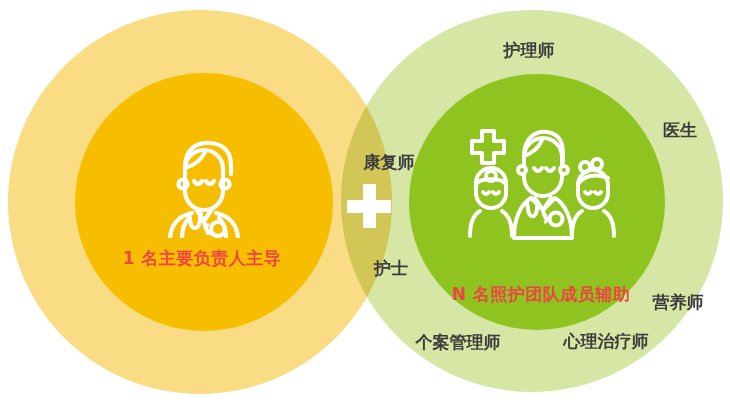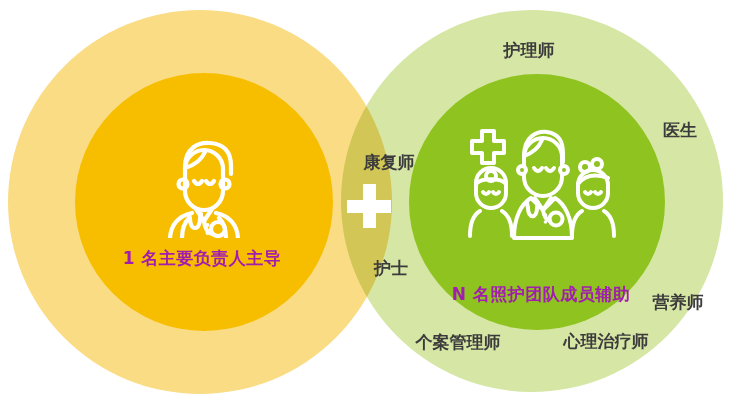--- a/index.html
+++ b/index.html
@@ -9,21 +9,21 @@
     font-family:"DejaVu Sans","Liberation Sans",sans-serif;
   }
   .circle{position:absolute;border-radius:50%;}
   .left-outer{left:8px;top:10px;width:384px;height:384px;background:#FADC85;}
   .right-outer{left:341px;top:10px;width:382px;height:382px;background:#D6E6A4;mix-blend-mode:multiply;}
   .left-inner{left:75px;top:73px;width:258px;height:258px;background:#F7BE00;}
   .right-inner{left:409px;top:74px;width:256px;height:256px;background:#8FC31F;}
 
   .caption{
     position:absolute;width:240px;text-align:center;
-    color:#a21caf;font-size:17px;font-weight:bold;letter-spacing:.5px;
+    color:#ef4444;font-size:17px;font-weight:bold;letter-spacing:.5px;
     white-space:nowrap;
   }
   .caption-left{left:82px;top:247px;}
   .caption-right{left:421px;top:247px;margin-top:36px;}
 
   .role-label{
     position:absolute;transform:translateX(-50%);
     color:#3B3B3B;font-size:17px;font-weight:bold;white-space:nowrap;
   }
   .role-top{left:529px;top:39px;}

